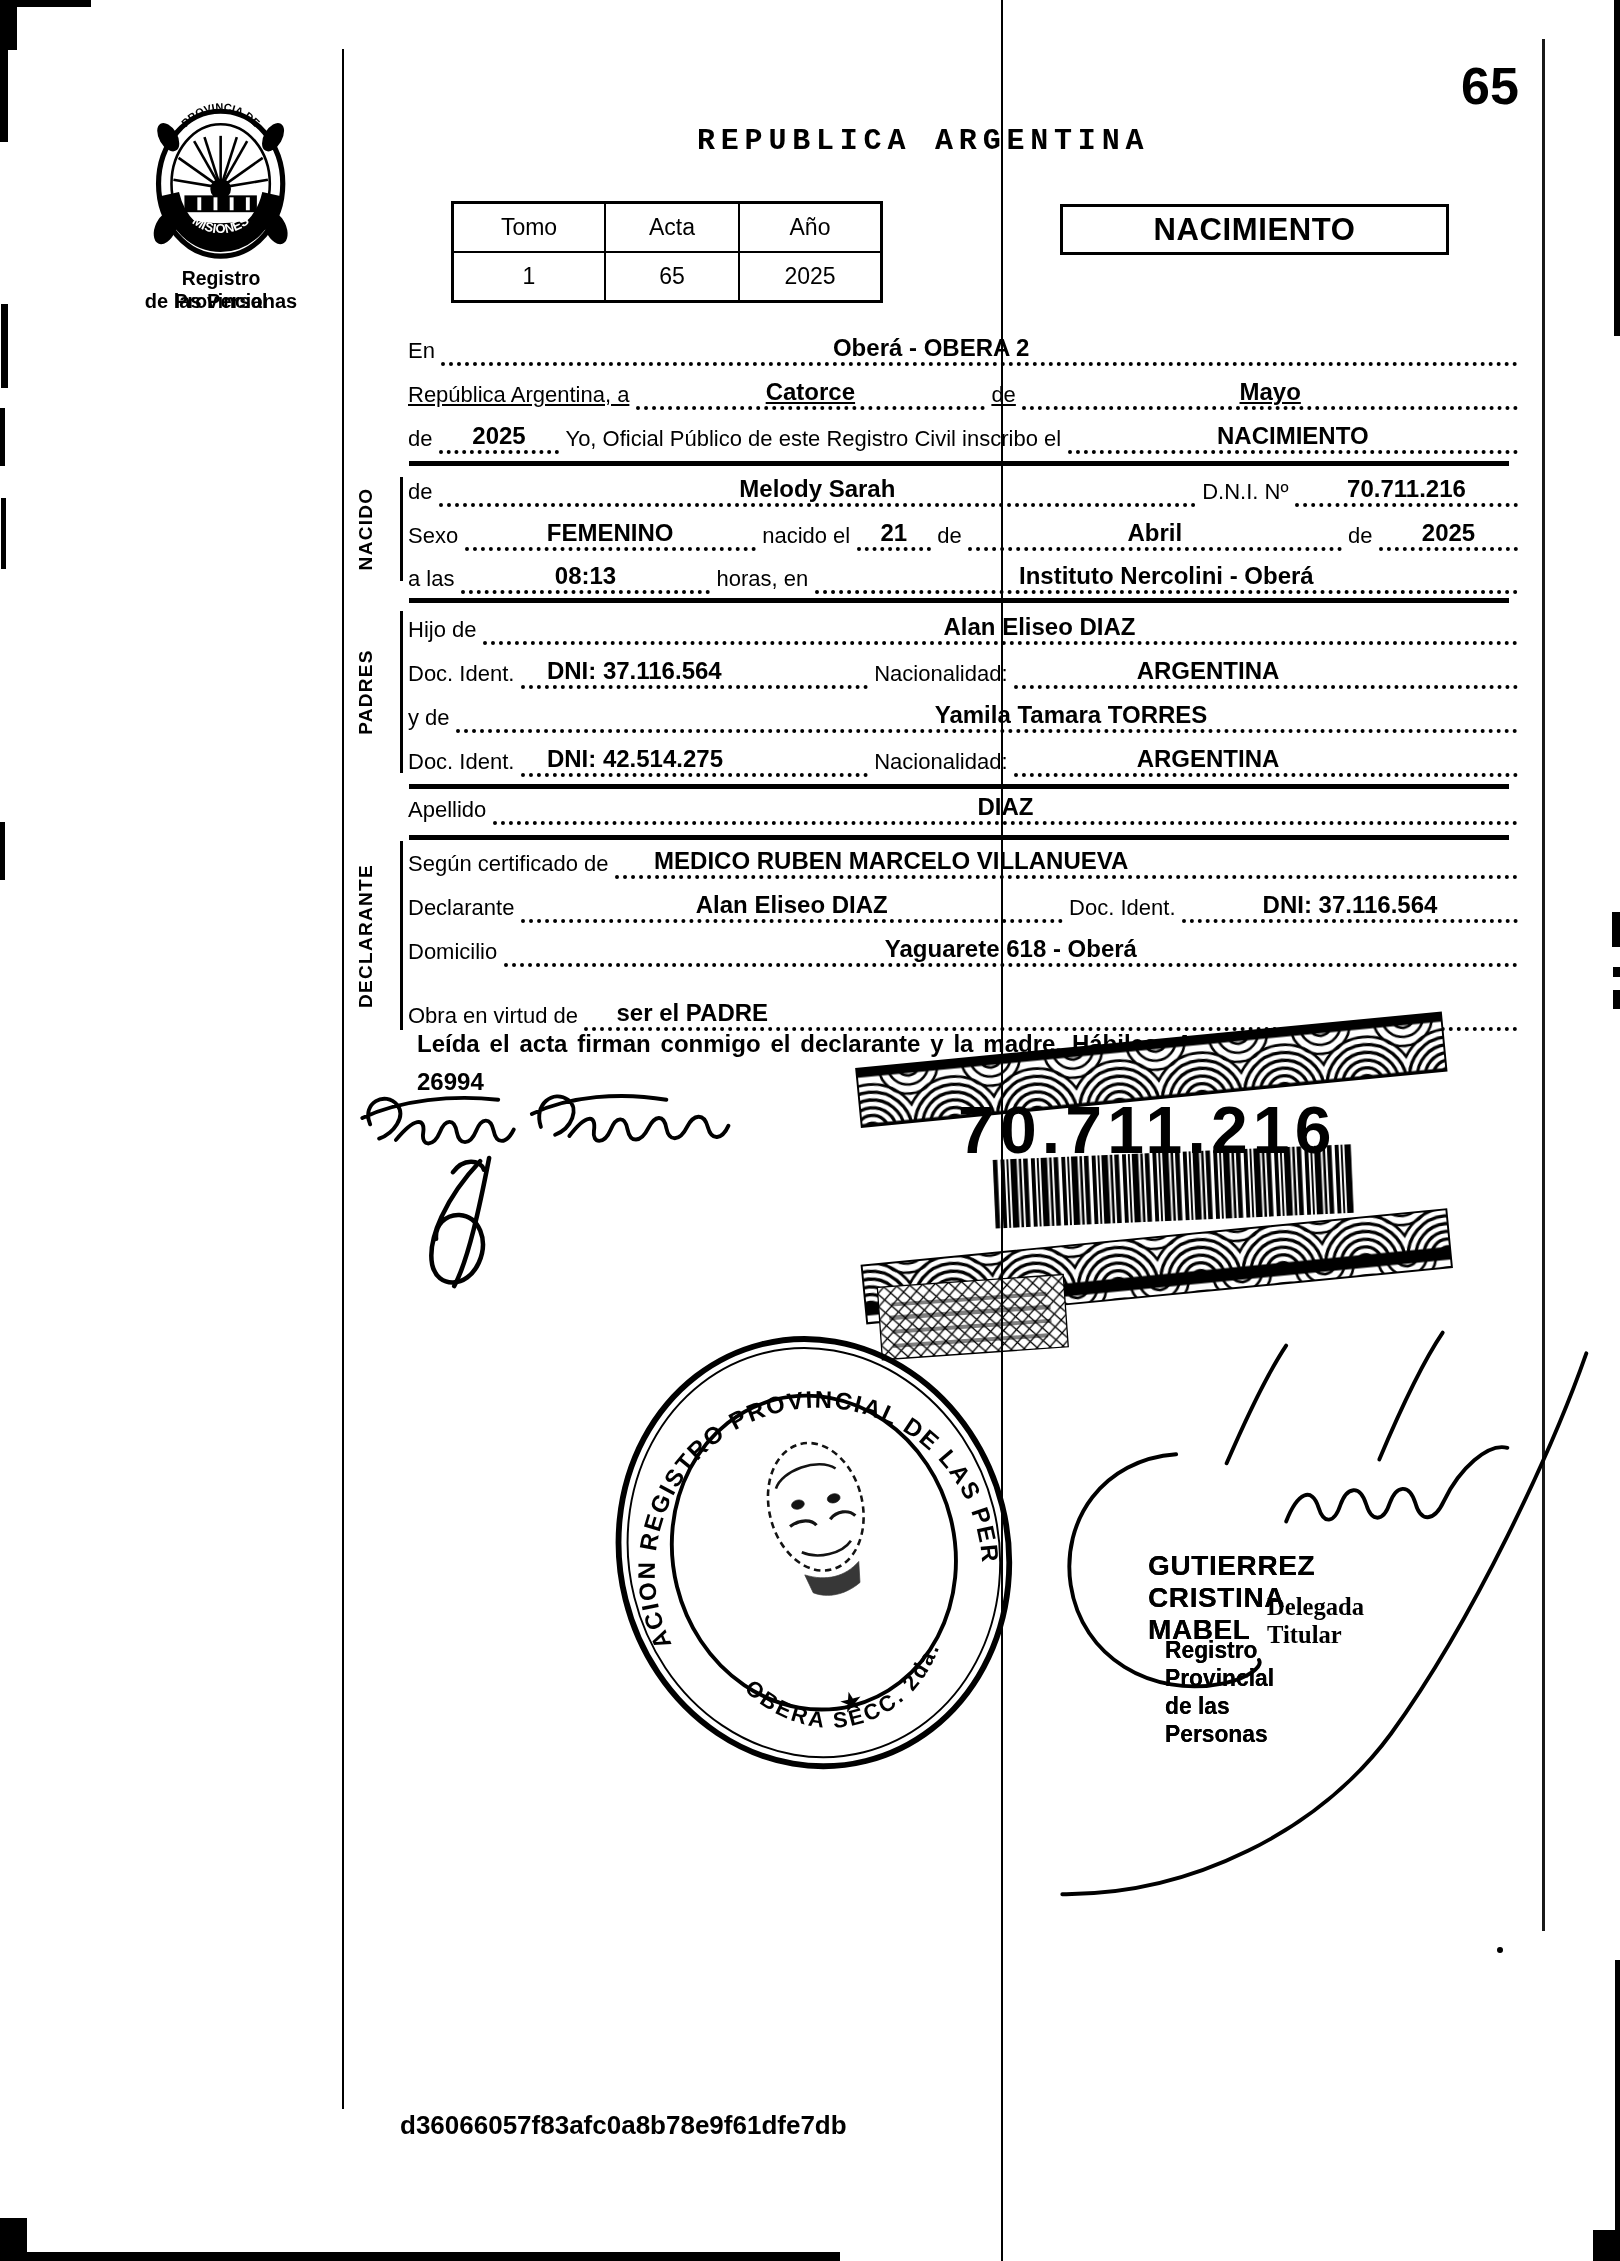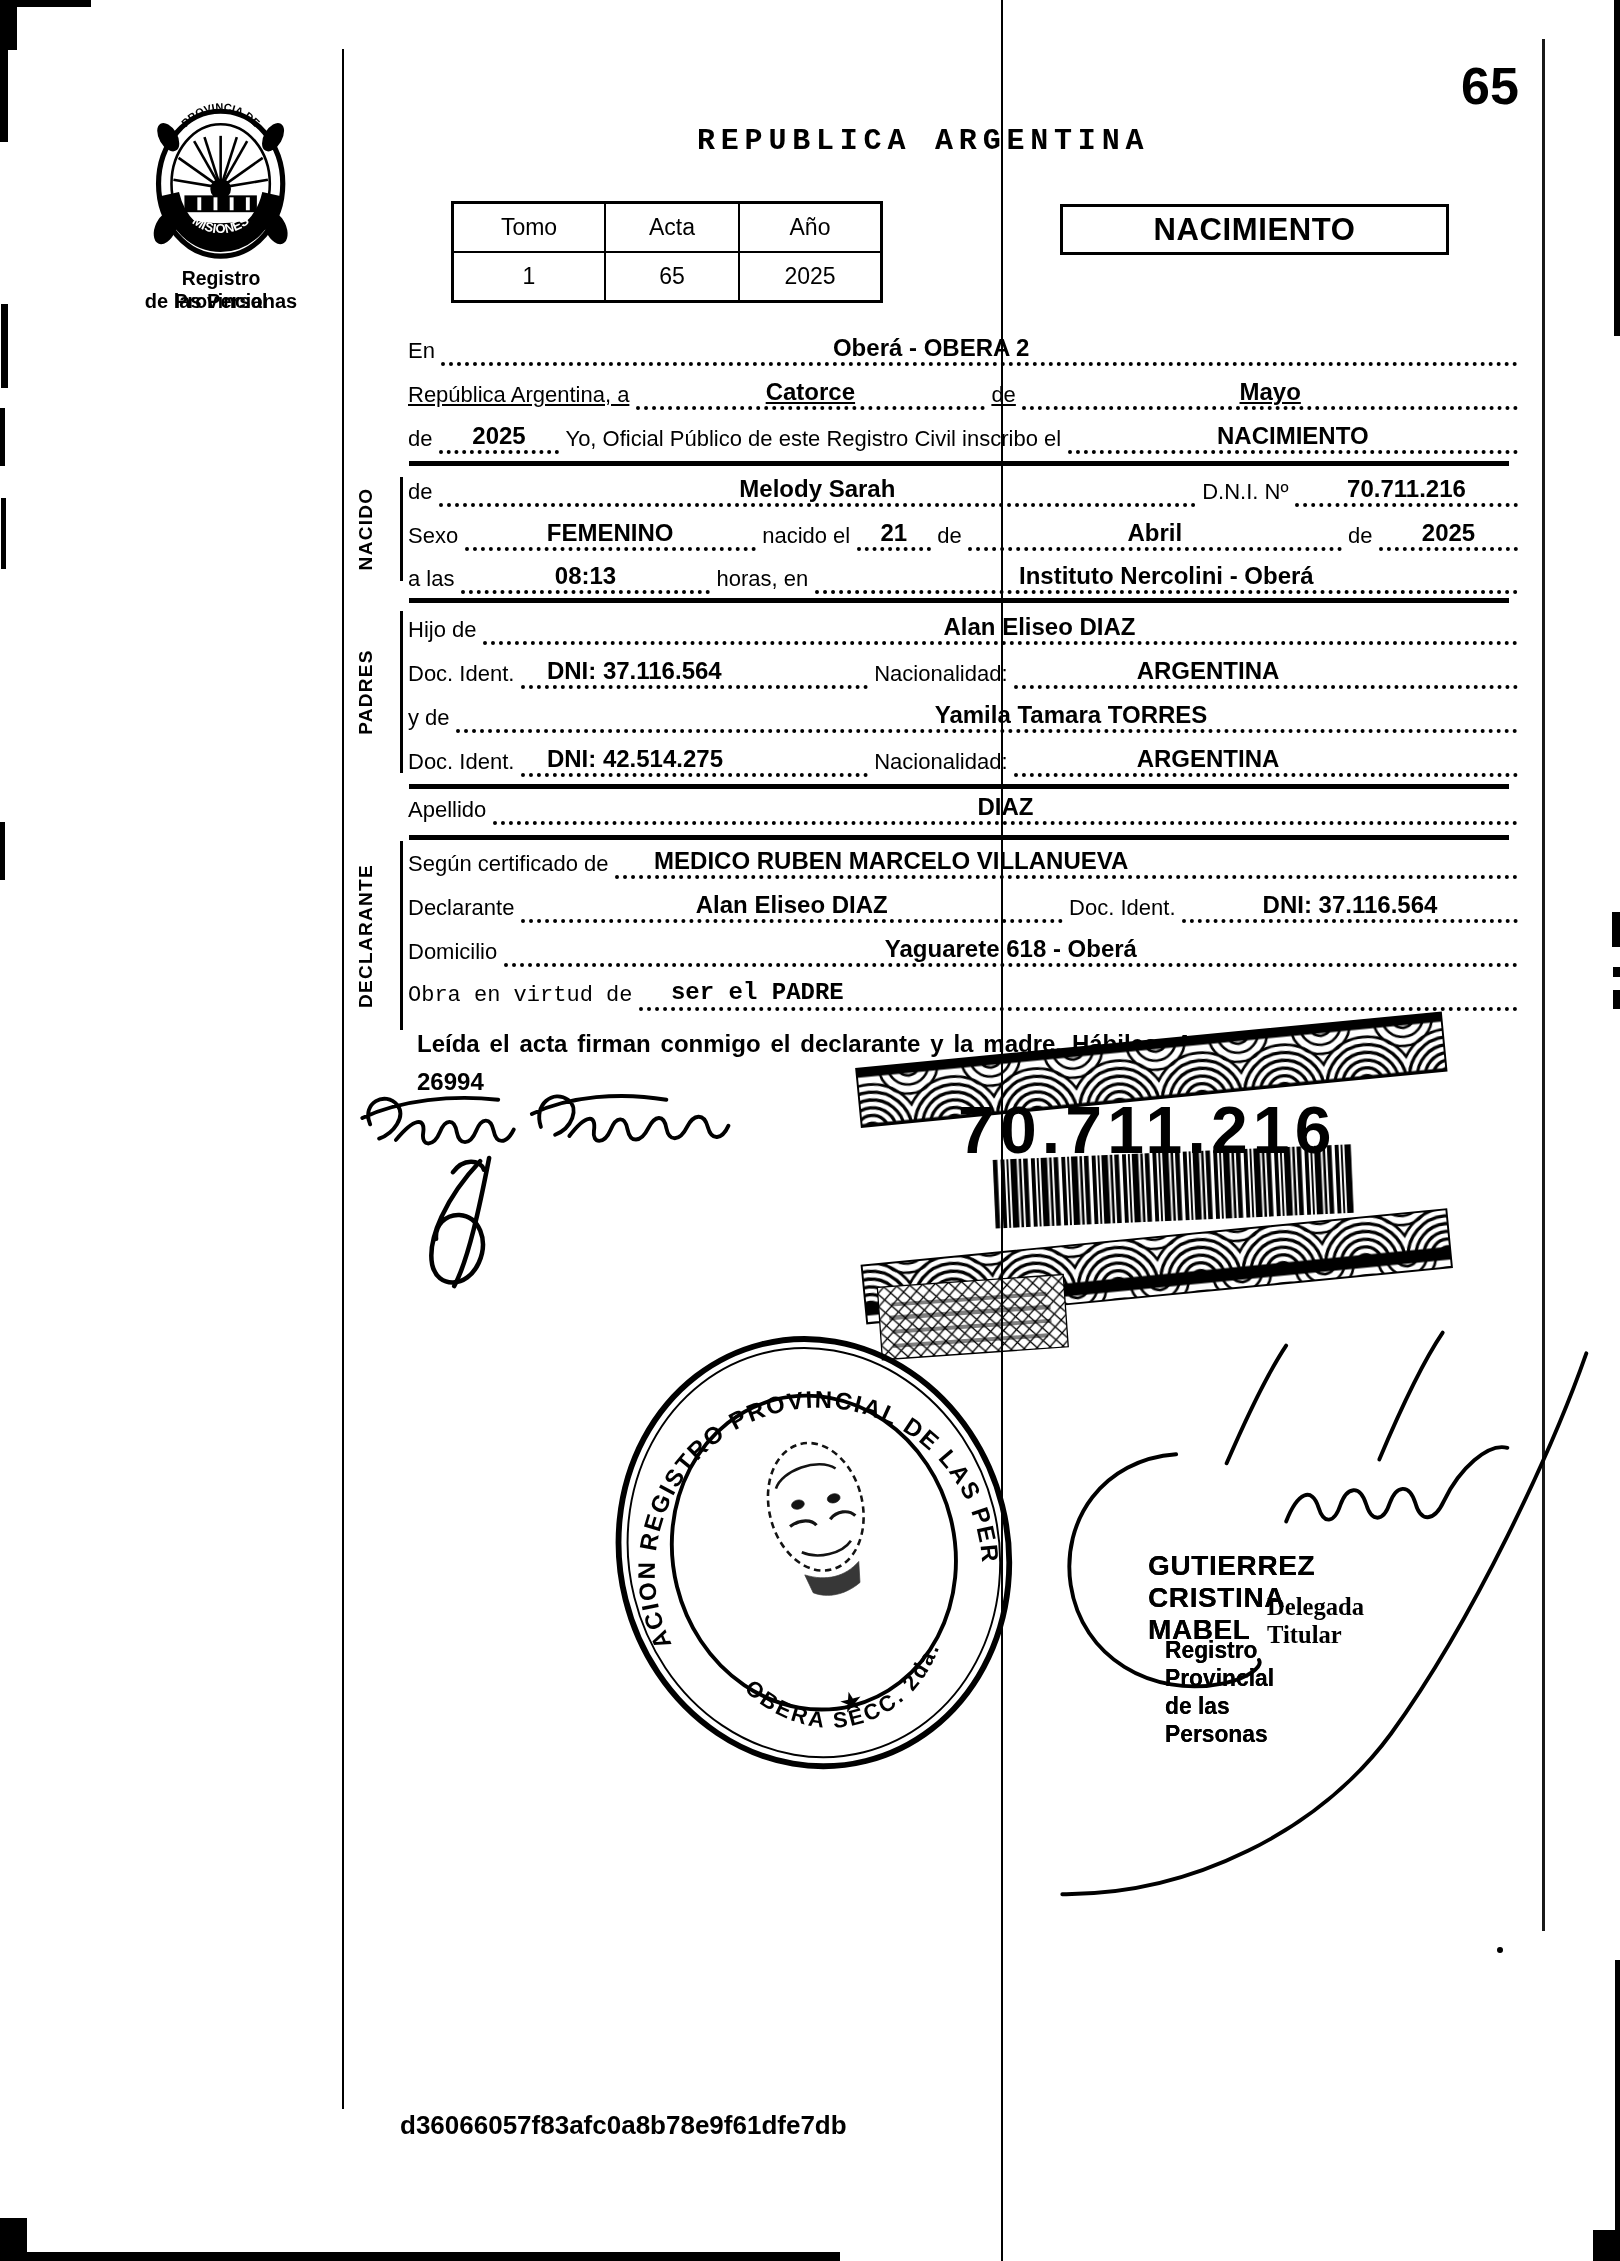--- a/index.html
+++ b/index.html
@@ -141,21 +141,21 @@
   <div class="fline" style="top:887px;">
     <span class="fl-l">Declarante</span>
     <span class="fill g">Alan Eliseo DIAZ</span>
     <span class="fl-m">Doc. Ident.</span>
     <span class="fill" style="width:336px;">DNI: 37.116.564</span>
   </div>
   <div class="fline" style="top:931px;">
     <span class="fl-l">Domicilio</span>
     <span class="fill g">Yaguarete 618 - Oberá</span>
   </div>
-  <div class="fline" style="top:975px;font-family:Liberation Mono, monospace;">
+  <div class="fline" style="top:995px;">
     <span class="fl-l">Obra en virtud de</span>
     <span class="fill g ta-l" style="padding-left:32px;">ser el PADRE</span>
   </div>
 
   <div class="abs b" style="left:417px;top:1030px;width:1087px;font-size:24px;white-space:pre-wrap;word-spacing:3.2px;z-index:10;">Leída el acta firman conmigo el declarante y la madre. Hábiles  Art. 64 - Ley</div>
   <div class="abs b" style="left:417px;top:1068px;font-size:24px;z-index:10;">26994</div>
 
   <div class="abs b" style="left:958px;top:1092px;font-size:66px;letter-spacing:5.2px;z-index:42;">70.711.216</div>
 
   <div class="official" style="position:absolute;z-index:30;">

